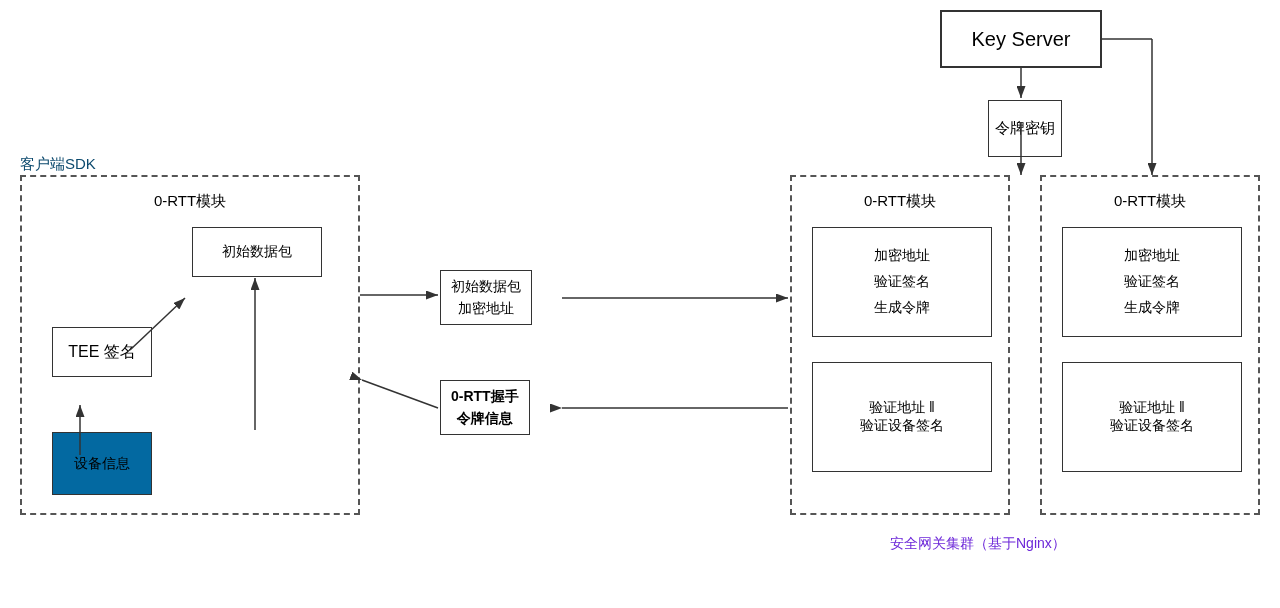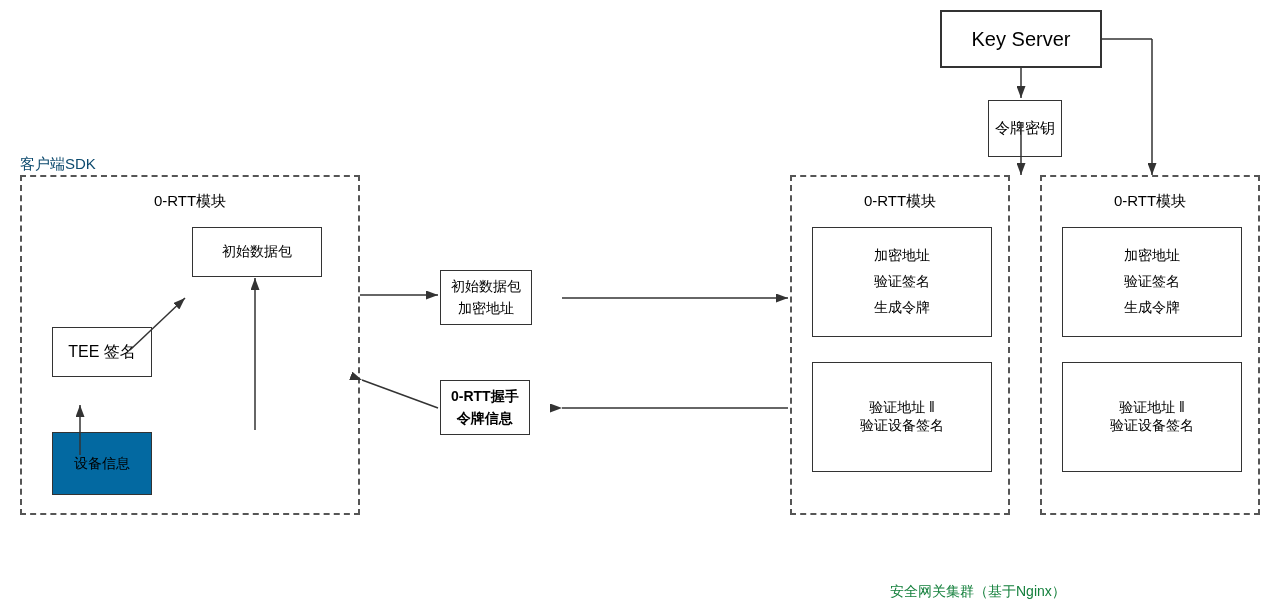--- a/index.html
+++ b/index.html
@@ -206,22 +206,21 @@
       background: #fff;
       text-align: center;
       line-height: 1.6;
       font-weight: bold;
     }
     .bottom-label-gw {
       position: absolute;
       top: 535px;
       left: 890px;
       font-size: 14px;
-      color: #15803d;
-      margin-top: 48px;
+      color: #6d28d9;
     }
     
     .svg-overlay {
       position: absolute;
       top: 0;
       left: 0;
       width: 1280px;
       height: 608px;
       pointer-events: none;
     }

